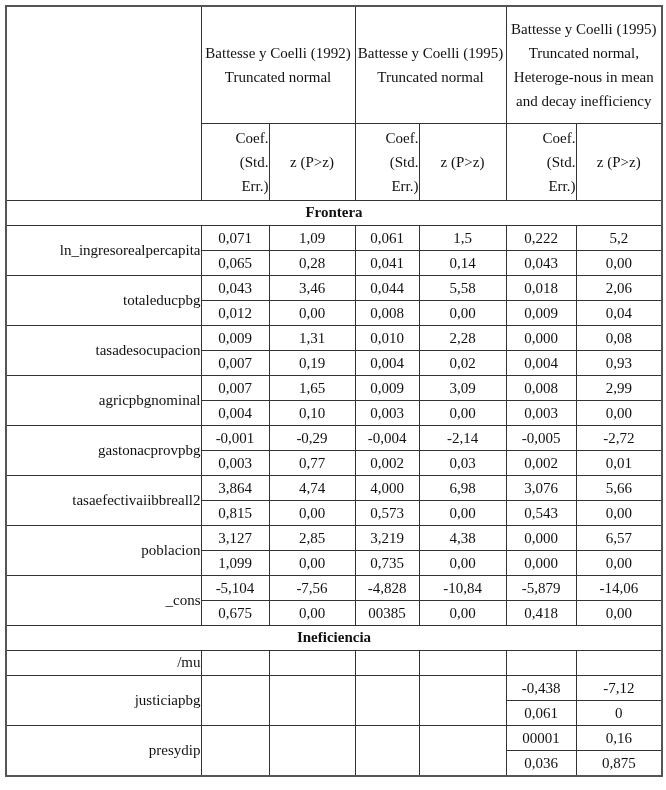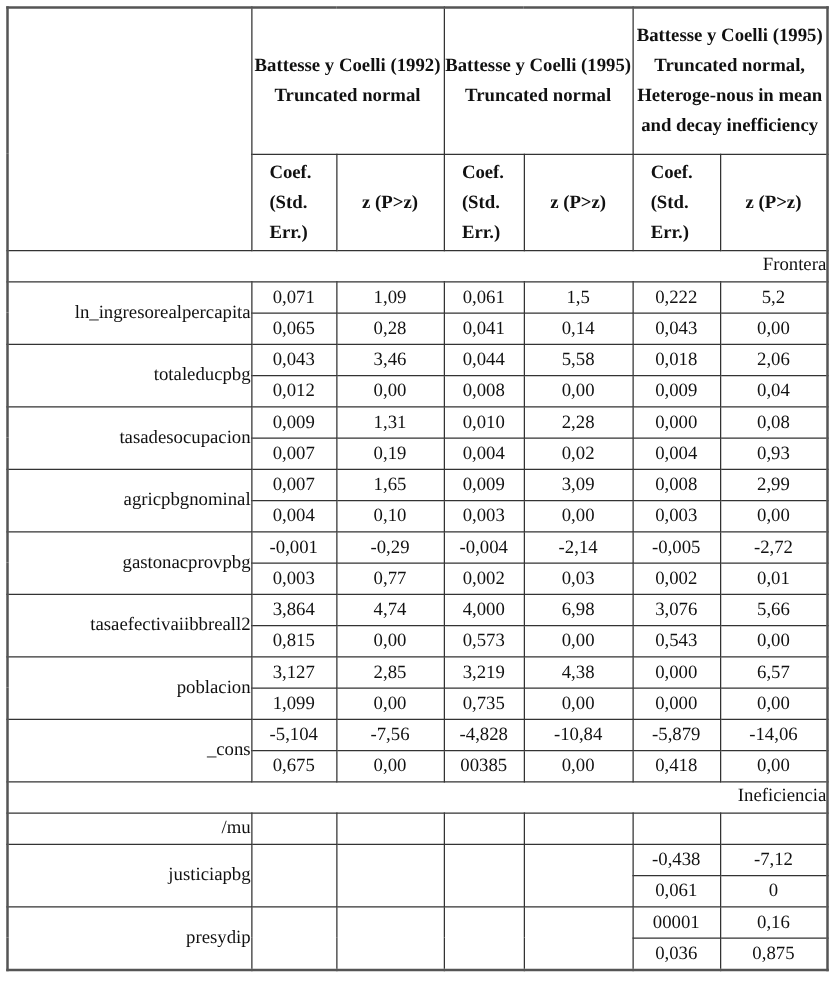--- a/index.html
+++ b/index.html
@@ -1,25 +1,25 @@
 <!DOCTYPE html>
 <html><head>
   <meta charset="utf-8">
   <style>
     html, body { margin: 0; padding: 0; background: #ffffff; }
     body { width: 666px; height: 790px; position: relative; overflow: hidden;
            font-family: "Liberation Serif", "DejaVu Serif", serif; color: #111; }
     table.reg { position: absolute; left: 5px; top: 5px; border-collapse: collapse;
                 table-layout: fixed; width: 656px; border: 2px solid #555; }
     table.reg td, table.reg th { border: 1px solid #333; padding: 0; font-size: 15px; }
-    th { font-weight: bold; text-align: center; line-height: 24px; vertical-align: middle; }
+    th { font-weight: normal; text-align: center; line-height: 24px; vertical-align: middle; }
     .h1 { height: 117px; }
     .h2 th { height: 76px; }
-    .coefhdr { text-align: left; padding-left: 14px !important; }
-    .section td { height: 24px; font-weight: normal; text-align: right; padding-left: 5px; font-size: 15px; }
+    .coefhdr { text-align: right; padding-left: 14px !important; }
+    .section td { height: 24px; font-weight: bold; text-align: center; padding-left: 5px; font-size: 15px; }
     td.var { text-align: right; padding-left: 6px; vertical-align: middle; }
     td.num { text-align: center; height: 24px; line-height: 24px; }
     .mu td { height: 24px; }
   </style>
 </head>
 <body>
 
 <table class="reg">
   <colgroup>
     <col style="width:195px">

